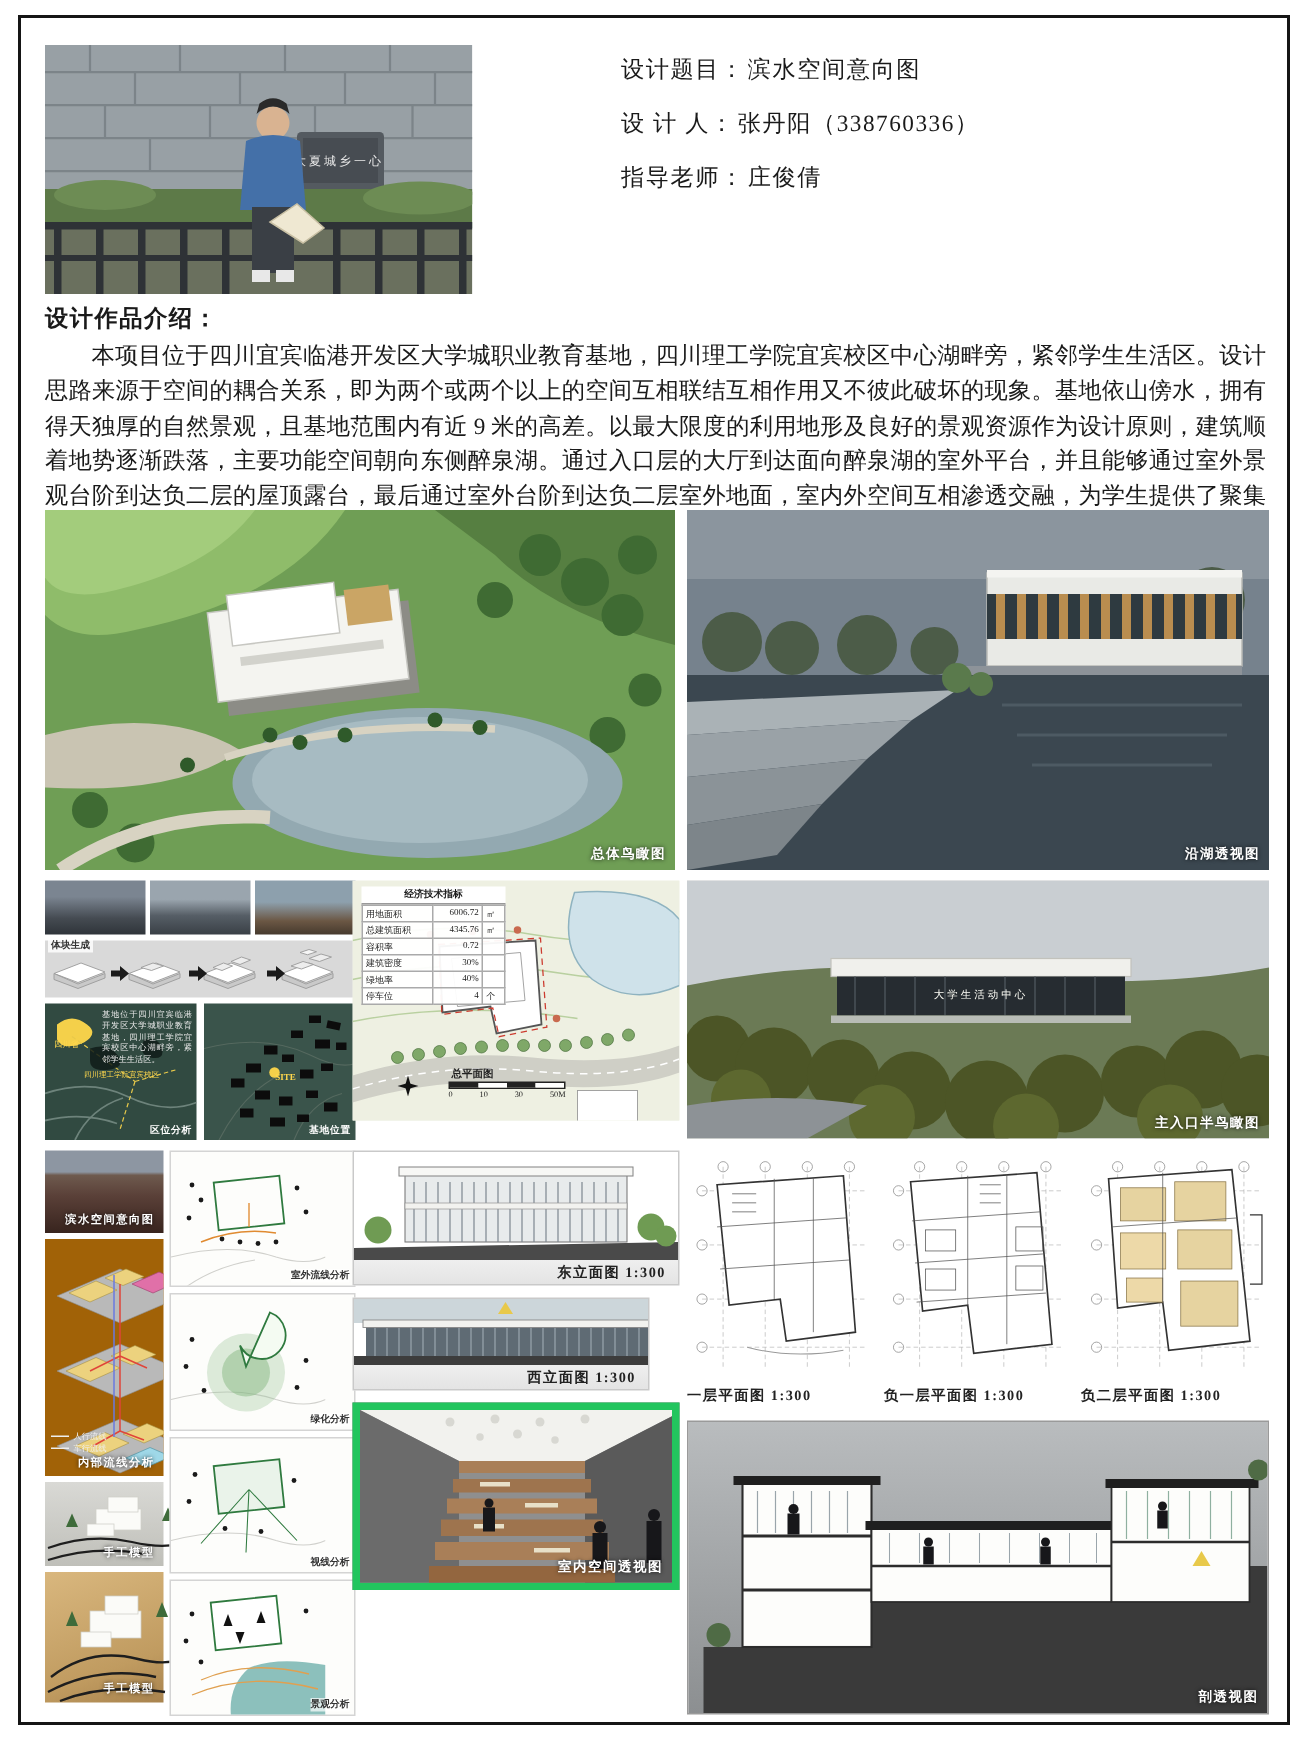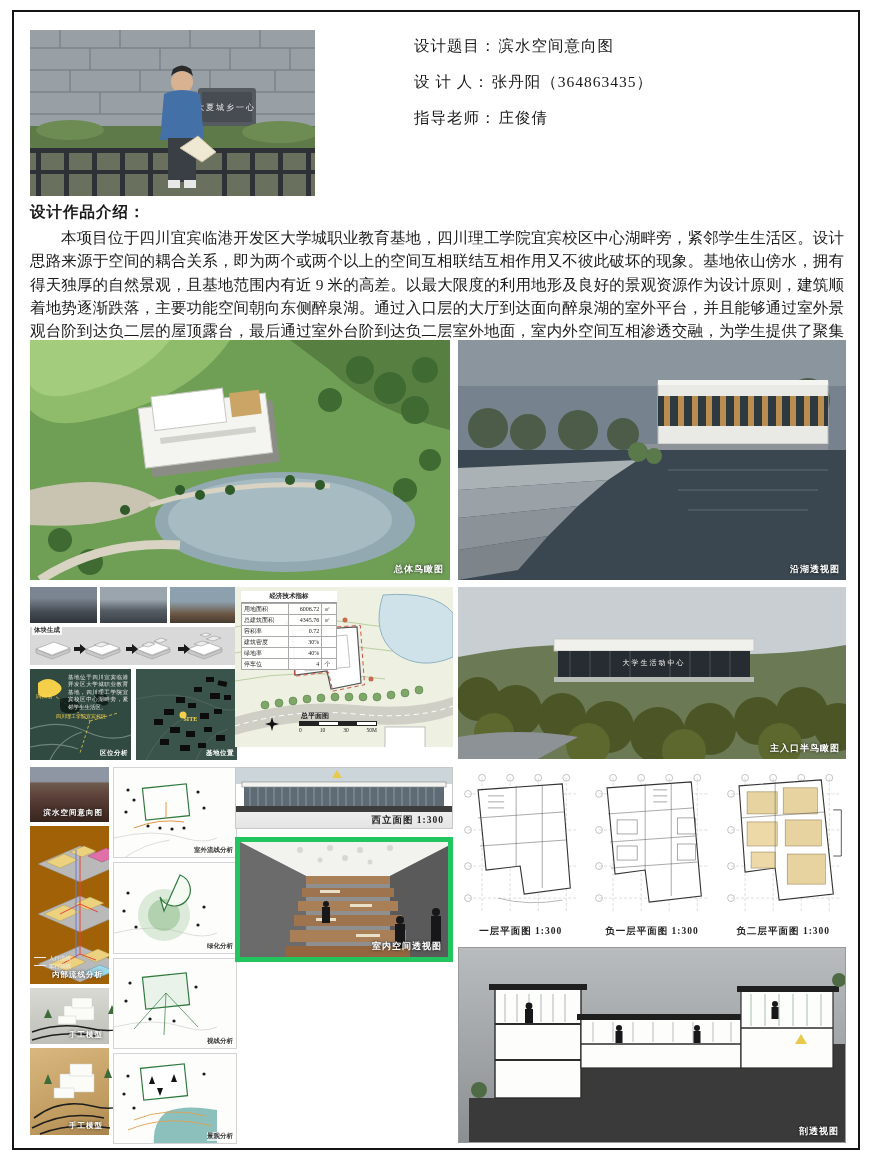--- a/index.html
+++ b/index.html
@@ -20,21 +20,21 @@
   
   .intro{left:16px;top:190px;width:814px;}
   .intro-heading{font-size:15.5px;font-weight:bold;letter-spacing:1px;margin-bottom:3px;}
   .intro-body{font-size:15.5px;line-height:1.5;text-align:justify;text-indent:2em;margin:0;}
 
   
   .cap-w{position:absolute;right:6px;bottom:4px;color:#fff;font-weight:bold;font-size:9px;letter-spacing:1px;text-shadow:0 0 3px rgba(0,0,0,.8);}
   .cap-w.sm{font-size:7.5px;}
   .cap-dark-strip{position:absolute;left:0;right:0;bottom:0;height:16px;background:linear-gradient(180deg,rgba(190,190,190,.25),rgba(225,225,225,.9));display:flex;align-items:center;justify-content:flex-end;padding-right:8px;box-sizing:border-box;}
   .cap-dark-strip span{font-size:9.5px;font-weight:bold;color:#222;letter-spacing:1px;}
-  .cap-center{font-size:9.5px;font-weight:bold;color:#222;text-align:center;letter-spacing:1px;height:16px;line-height:16px;}
+  .cap-center{font-size:9.5px;font-weight:bold;color:#222;text-align:left;letter-spacing:1px;height:16px;line-height:16px;}
 
   
   .refcol{left:16px;top:575px;width:207px;height:173px;}
   .ref-strip{display:flex;gap:3px;height:36px;}
   .ref-strip>div{flex:1;}
   .massing{position:relative;margin-top:4px;height:38px;background:#d9d9d9;}
   .massing-label{position:absolute;left:2px;top:-1px;font-size:6.5px;font-weight:bold;color:#333;background:rgba(255,255,255,.8);padding:0 2px;z-index:2;}
   .maps{display:flex;gap:5px;margin-top:4px;height:91px;}
   .map{position:relative;flex:1;overflow:hidden;}
   .map-loc{background:#314a41;}
@@ -133,21 +133,21 @@
         <rect x="138" y="108" width="28" height="44" fill="#3a3f45"></rect>
         <path d="M150 118 l22 14 l14 -10 l-18 -16 Z" fill="#efe8d2" stroke="#c9c0a4" stroke-width="1"></path>
         <rect x="138" y="150" width="12" height="8" fill="#e8e8e8"></rect>
         <rect x="154" y="150" width="12" height="8" fill="#e8e8e8"></rect>
       </g>
     </svg>
   </div>
 
   <div class="abs meta">
     <div class="meta-row"><span class="lbl">设计题目：</span><span>滨水空间意向图</span></div>
-    <div class="meta-row"><span class="lbl">设 计 人：</span><span>张丹阳（364863435）</span></div>
+    <div class="meta-row"><span class="lbl">设 计 人：</span><span>张丹阳（338760336）</span></div>
     <div class="meta-row"><span class="lbl">指导老师：</span><span>庄俊倩</span></div>
   </div>
 
   <div class="abs intro">
     <div class="intro-heading">设计作品介绍：</div>
     <p class="intro-body">本项目位于四川宜宾临港开发区大学城职业教育基地，四川理工学院宜宾校区中心湖畔旁，紧邻学生生活区。设计思路来源于空间的耦合关系，即为两个或两个以上的空间互相联结互相作用又不彼此破坏的现象。基地依山傍水，拥有得天独厚的自然景观，且基地范围内有近 9 米的高差。以最大限度的利用地形及良好的景观资源作为设计原则，建筑顺着地势逐渐跌落，主要功能空间朝向东侧醉泉湖。通过入口层的大厅到达面向醉泉湖的室外平台，并且能够通过室外景观台阶到达负二层的屋顶露台，最后通过室外台阶到达负二层室外地面，室内外空间互相渗透交融，为学生提供了聚集与交流的场所，也让人们可以全方位地漫游这座建筑。</p>
   </div>
 
   <div class="panel photo-panel r1-aerial">
     <svg width="420" height="240" viewBox="0 0 420 240">
@@ -623,21 +623,41 @@
               <circle cx="20" cy="54" r="1.6"></circle>
               <circle cx="90" cy="20" r="1.6"></circle>
             </g>
         </svg>
         <span class="dcap">景观分析</span>
       </div>
     </div>
   </div>
 
   <div class="abs b3-mid">
-    <div class="panel draw-panel elev west" style="position:relative;width:218px;">
+    <div class="panel draw-panel elev east" style="position:relative;width:218px;">
+      <svg width="216" height="72" viewBox="0 0 216 72">
+        <rect width="216" height="72" fill="#fff"></rect>
+        <path d="M0 64 L216 60 L216 72 L0 72 Z" fill="#4a4a4a"></path>
+        <rect x="34" y="14" width="148" height="46" fill="#e8ebec" stroke="#777" stroke-width=".7"></rect>
+        <g stroke="#7d8790" stroke-width=".8">
+          <path d="M40 20 V60 M48 20 V60 M56 20 V60 M64 20 V60 M72 20 V60 M80 20 V60 M88 20 V60 M96 20 V60 M104 20 V60 M112 20 V60 M120 20 V60 M128 20 V60 M136 20 V60 M144 20 V60 M152 20 V60 M160 20 V60 M168 20 V60 M176 20 V60"></path>
+        </g>
+        <rect x="30" y="10" width="156" height="6" fill="#f7f7f5" stroke="#888" stroke-width=".7"></rect>
+        <rect x="34" y="34" width="148" height="4" fill="#f2f2ef" stroke="#999" stroke-width=".5"></rect>
+        <g fill="#6f9b53">
+            <circle cx="16" cy="52" r="9"></circle>
+            <circle cx="198" cy="50" r="9"></circle>
+            <circle cx="208" cy="56" r="7"></circle>
+          </g>
+      </svg>
+      <div class="cap-dark-strip">
+          <span>东立面图 1:300</span>
+        </div>
+    </div>
+    <div class="panel draw-panel elev west" style="position:relative;width:198px;">
       <svg width="216" height="44" viewBox="0 0 216 44">
         <rect width="216" height="44" fill="#fff"></rect>
         <rect width="216" height="16" fill="#ccd6da"></rect>
         <rect x="8" y="18" width="200" height="20" fill="#5f6b74"></rect>
         <g stroke="#9aa6ae" stroke-width=".8">
             <path d="M14 18 V38 M22 18 V38 M30 18 V38 M38 18 V38 M46 18 V38 M54 18 V38 M62 18 V38 M70 18 V38 M78 18 V38 M86 18 V38 M94 18 V38 M102 18 V38 M110 18 V38 M118 18 V38 M126 18 V38 M134 18 V38 M142 18 V38 M150 18 V38 M158 18 V38 M166 18 V38 M174 18 V38 M182 18 V38 M190 18 V38 M198 18 V38"></path>
           </g>
         <rect x="6" y="14" width="204" height="5" fill="#f2f2ef" stroke="#888" stroke-width=".6"></rect>
         <path d="M0 38 H216 V44 H0 Z" fill="#3d3d3d"></path>
         <path d="M96 10 l5 -8 l5 8 Z" fill="#e8c94a"></path>

